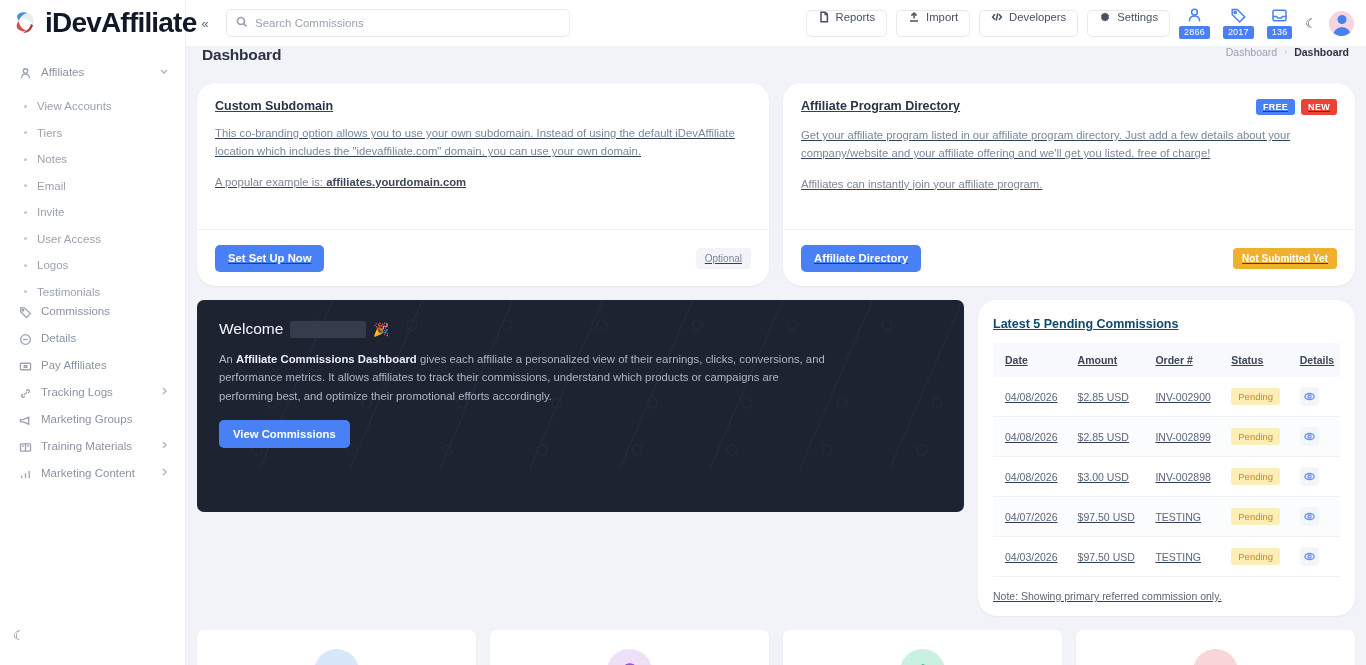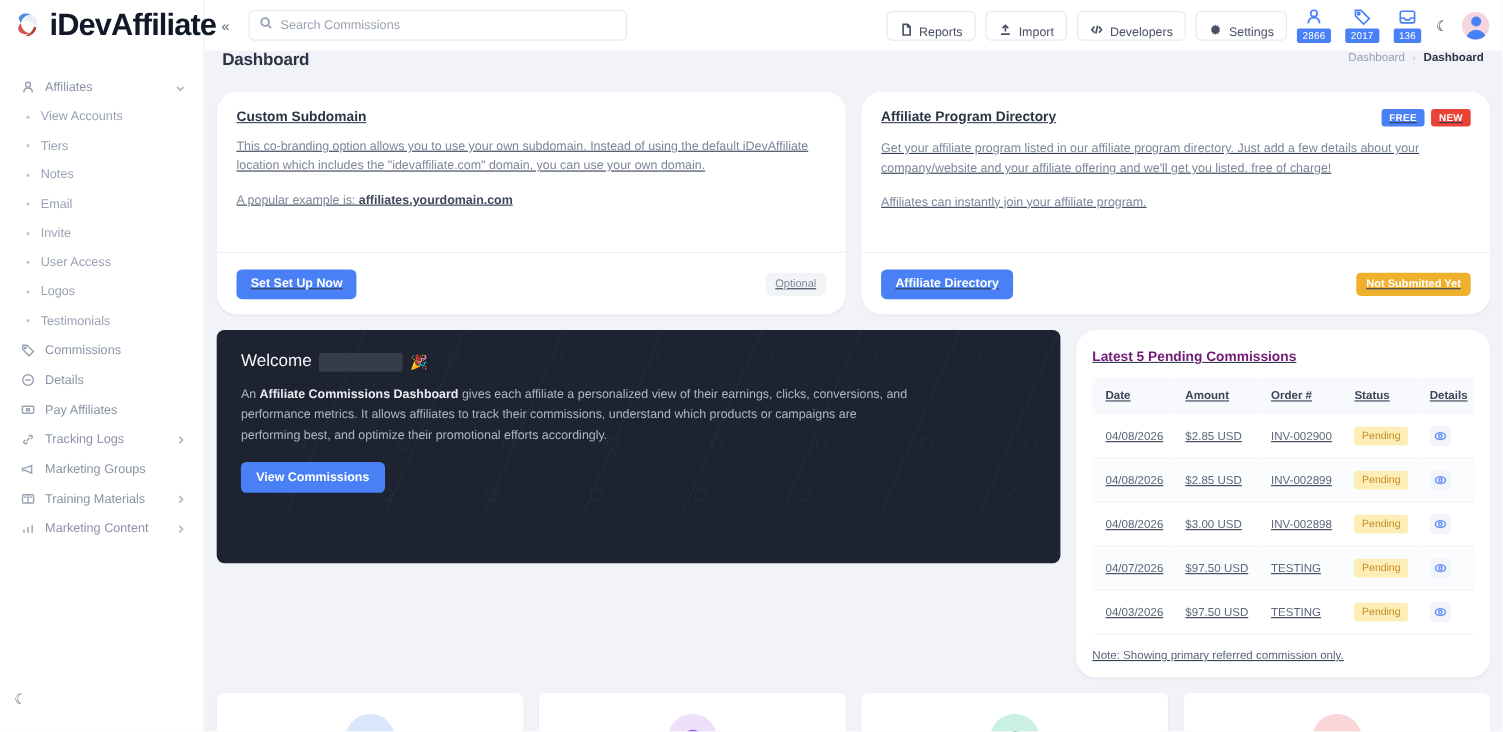--- a/index.html
+++ b/index.html
@@ -17,21 +17,21 @@
     width: 186px; height: 665px; background: #ffffff;
     border-right: 1px solid #eef0f4;
     display: flex; flex-direction: column;
     position: relative; flex: 0 0 186px;
   }
   .brand { height: 46px; display: flex; align-items: center; padding: 0 0 0 13px; gap: 6px; }
   .brand-logo { width: 26px; height: 26px; position: relative; flex: 0 0 26px; }
   .brand-text { font-size: 28px; font-weight: bold; letter-spacing: -0.8px; color: #111827; white-space: nowrap; }
   .nav { padding-top: 20px; flex: 1 1 auto; overflow: hidden; }
   .nav-item {
-    display: flex; align-items: center; gap: 9px;
+    display: flex; gap: 9px;
     height: 27px; padding-left: 18px; color: #8a93a5;
     font-size: 11.5px; cursor: pointer; position: relative;
   }
   .nav-item .ni-ico { width: 14px; height: 14px; flex: 0 0 14px; display:flex; align-items:center; justify-content:center; }
   .nav-item .ni-ico svg { width: 13px; height: 13px; stroke: #9aa2b4; fill: none; stroke-width: 1.4; }
   .nav-item .ni-label { flex: 1 1 auto; white-space: nowrap; }
   .nav-item .ni-caret { margin-right: 16px; width: 10px; height: 10px; }
   .nav-item .ni-caret svg { width: 10px; height: 10px; stroke: #b3bbc9; fill: none; stroke-width: 1.6; }
   .nav-sub {
     display: flex; align-items: center; gap: 10px;
@@ -56,21 +56,21 @@
   }
   .search-wrap svg { width: 12px; height: 12px; stroke: #98a1b2; fill: none; stroke-width: 1.7; flex:0 0 12px;}
   .search-wrap input {
     border: none; outline: none; font-size: 11.5px; color: #4b5565;
     font-family: "Liberation Sans", sans-serif; width: 100%; background: transparent;
   }
   .search-wrap input::placeholder { color: #9aa3b2; }
   .topbar-right { margin-left: auto; display: flex; align-items: center; gap: 9px; }
   .tb-btn {
     height: 27px; border: 1px solid #e6e9ef; border-radius: 5px; background: #fff;
-    display: flex; align-items: flex-end; gap: 6px; padding: 0 11px;
+    display: flex; align-items: flex-start; gap: 6px; padding: 0 11px;
     font-size: 11.3px; color: #475065; cursor: pointer; white-space: nowrap;
   }
   .tb-btn svg { width: 12px; height: 12px; stroke: #475065; fill: none; stroke-width: 1.5; }
   .stat-ico-group { display: flex; align-items: flex-end; gap: 13px; }
   .stat-ico { display: flex; flex-direction: column; align-items: center; gap: 2px; cursor: pointer; }
   .stat-ico > svg { width: 17px; height: 17px; stroke: #4a80f5; fill: none; stroke-width: 1.5; }
   .stat-badge {
     background: #4a80f5; color: #fff; font-size: 9px; border-radius: 2px;
     padding: 1px 5px; line-height: 1.25; font-weight: 500; letter-spacing: 0.2px;
   }
@@ -140,21 +140,21 @@
   }
   .welcome-body b { color: #e9edf5; font-weight: bold; }
   .btn-welcome {
     margin-top: 15px; background: #4a80f5; color: #fff; border: none; border-radius: 5px;
     height: 28px; padding: 0 14px; font-size: 11.3px; font-weight: bold;
     font-family: "Liberation Sans", sans-serif; cursor: pointer;
   }
 
   
   .pending { flex: 1 1 auto; padding: 17px 15px 14px 15px; display: flex; flex-direction: column; }
-  .pending-title { font-size: 12.5px; font-weight: bold; color: #701a75; margin-bottom: 12px; }
+  .pending-title { font-size: 12.5px; font-weight: bold; color: #0c4a6e; margin-bottom: 12px; }
   table { width: 100%; border-collapse: collapse; }
   thead tr { background: #f7f9fc; }
   th {
     text-align: left; font-size: 10.5px; font-weight: bold; color: #3c455a;
     padding: 11px 0 11px 12px; white-space: nowrap;
   }
   td { font-size: 10.5px; color: #5c6679; padding: 10px 0 10px 12px; white-space: nowrap; }
   tbody tr { border-bottom: 1px solid #f0f2f6; }
   tbody tr:nth-child(even) { background: #fbfcfe; }
   tbody tr:last-child { border-bottom: 1px solid #f0f2f6; }

